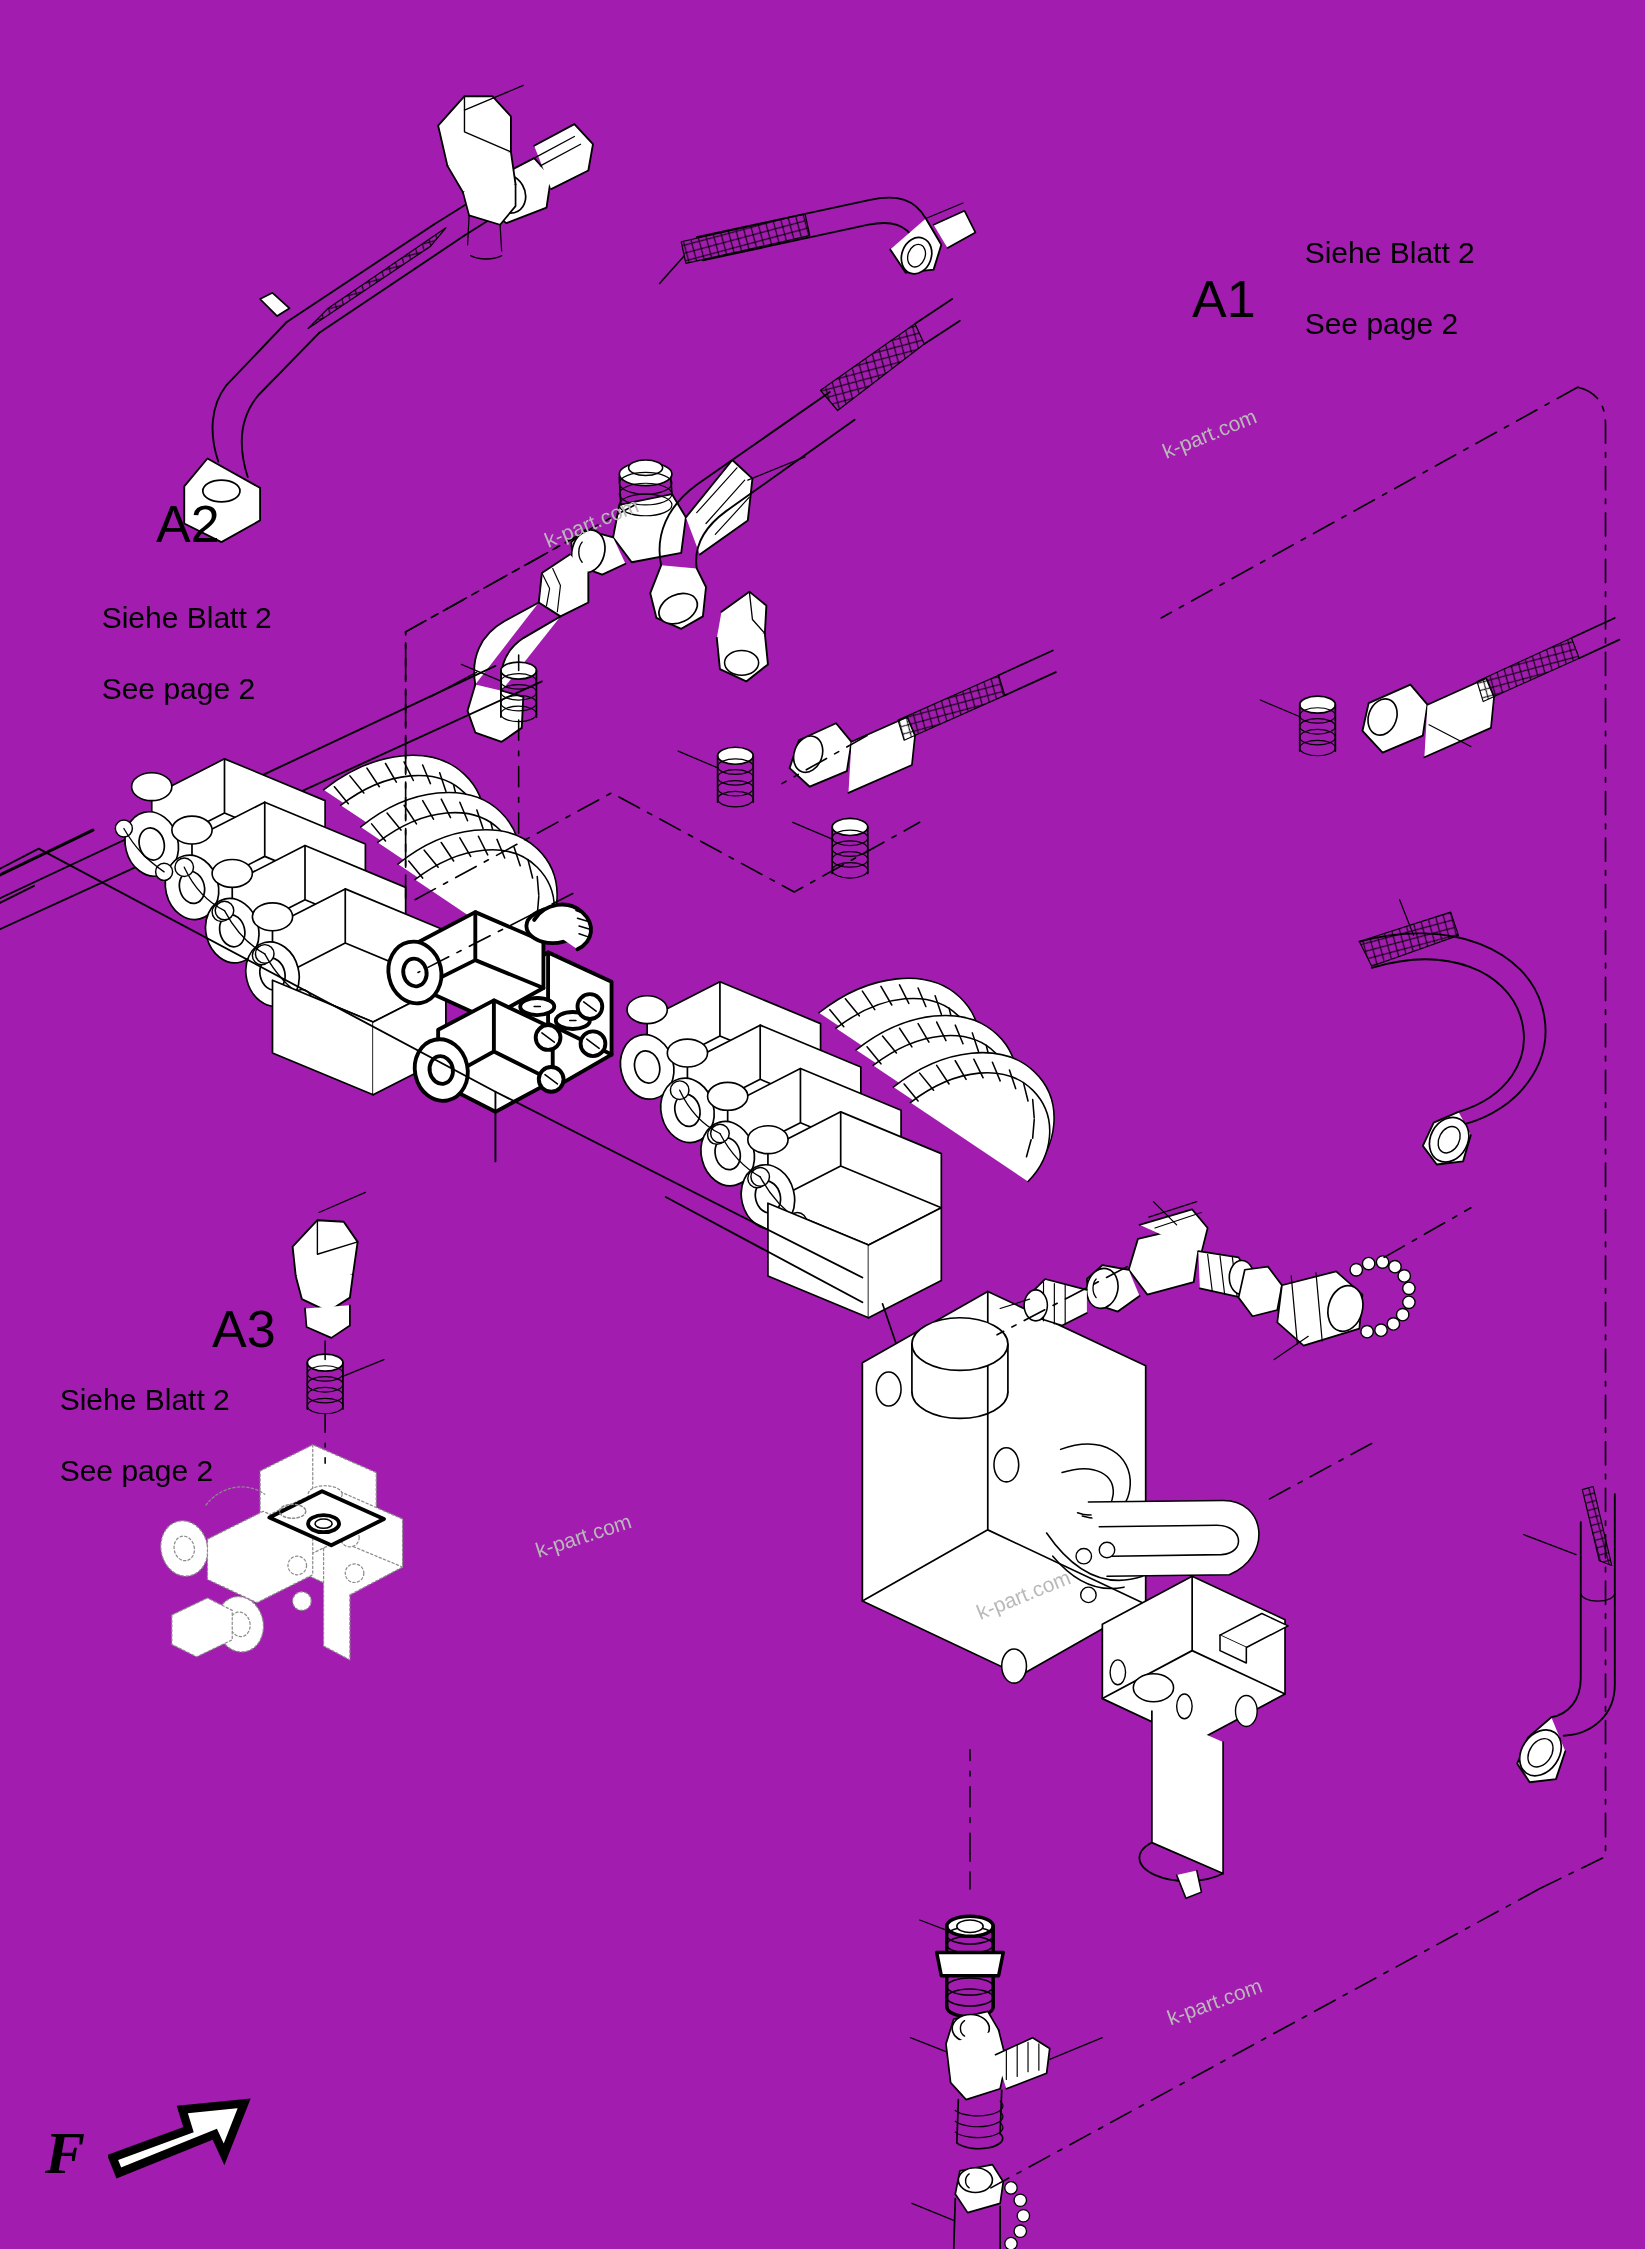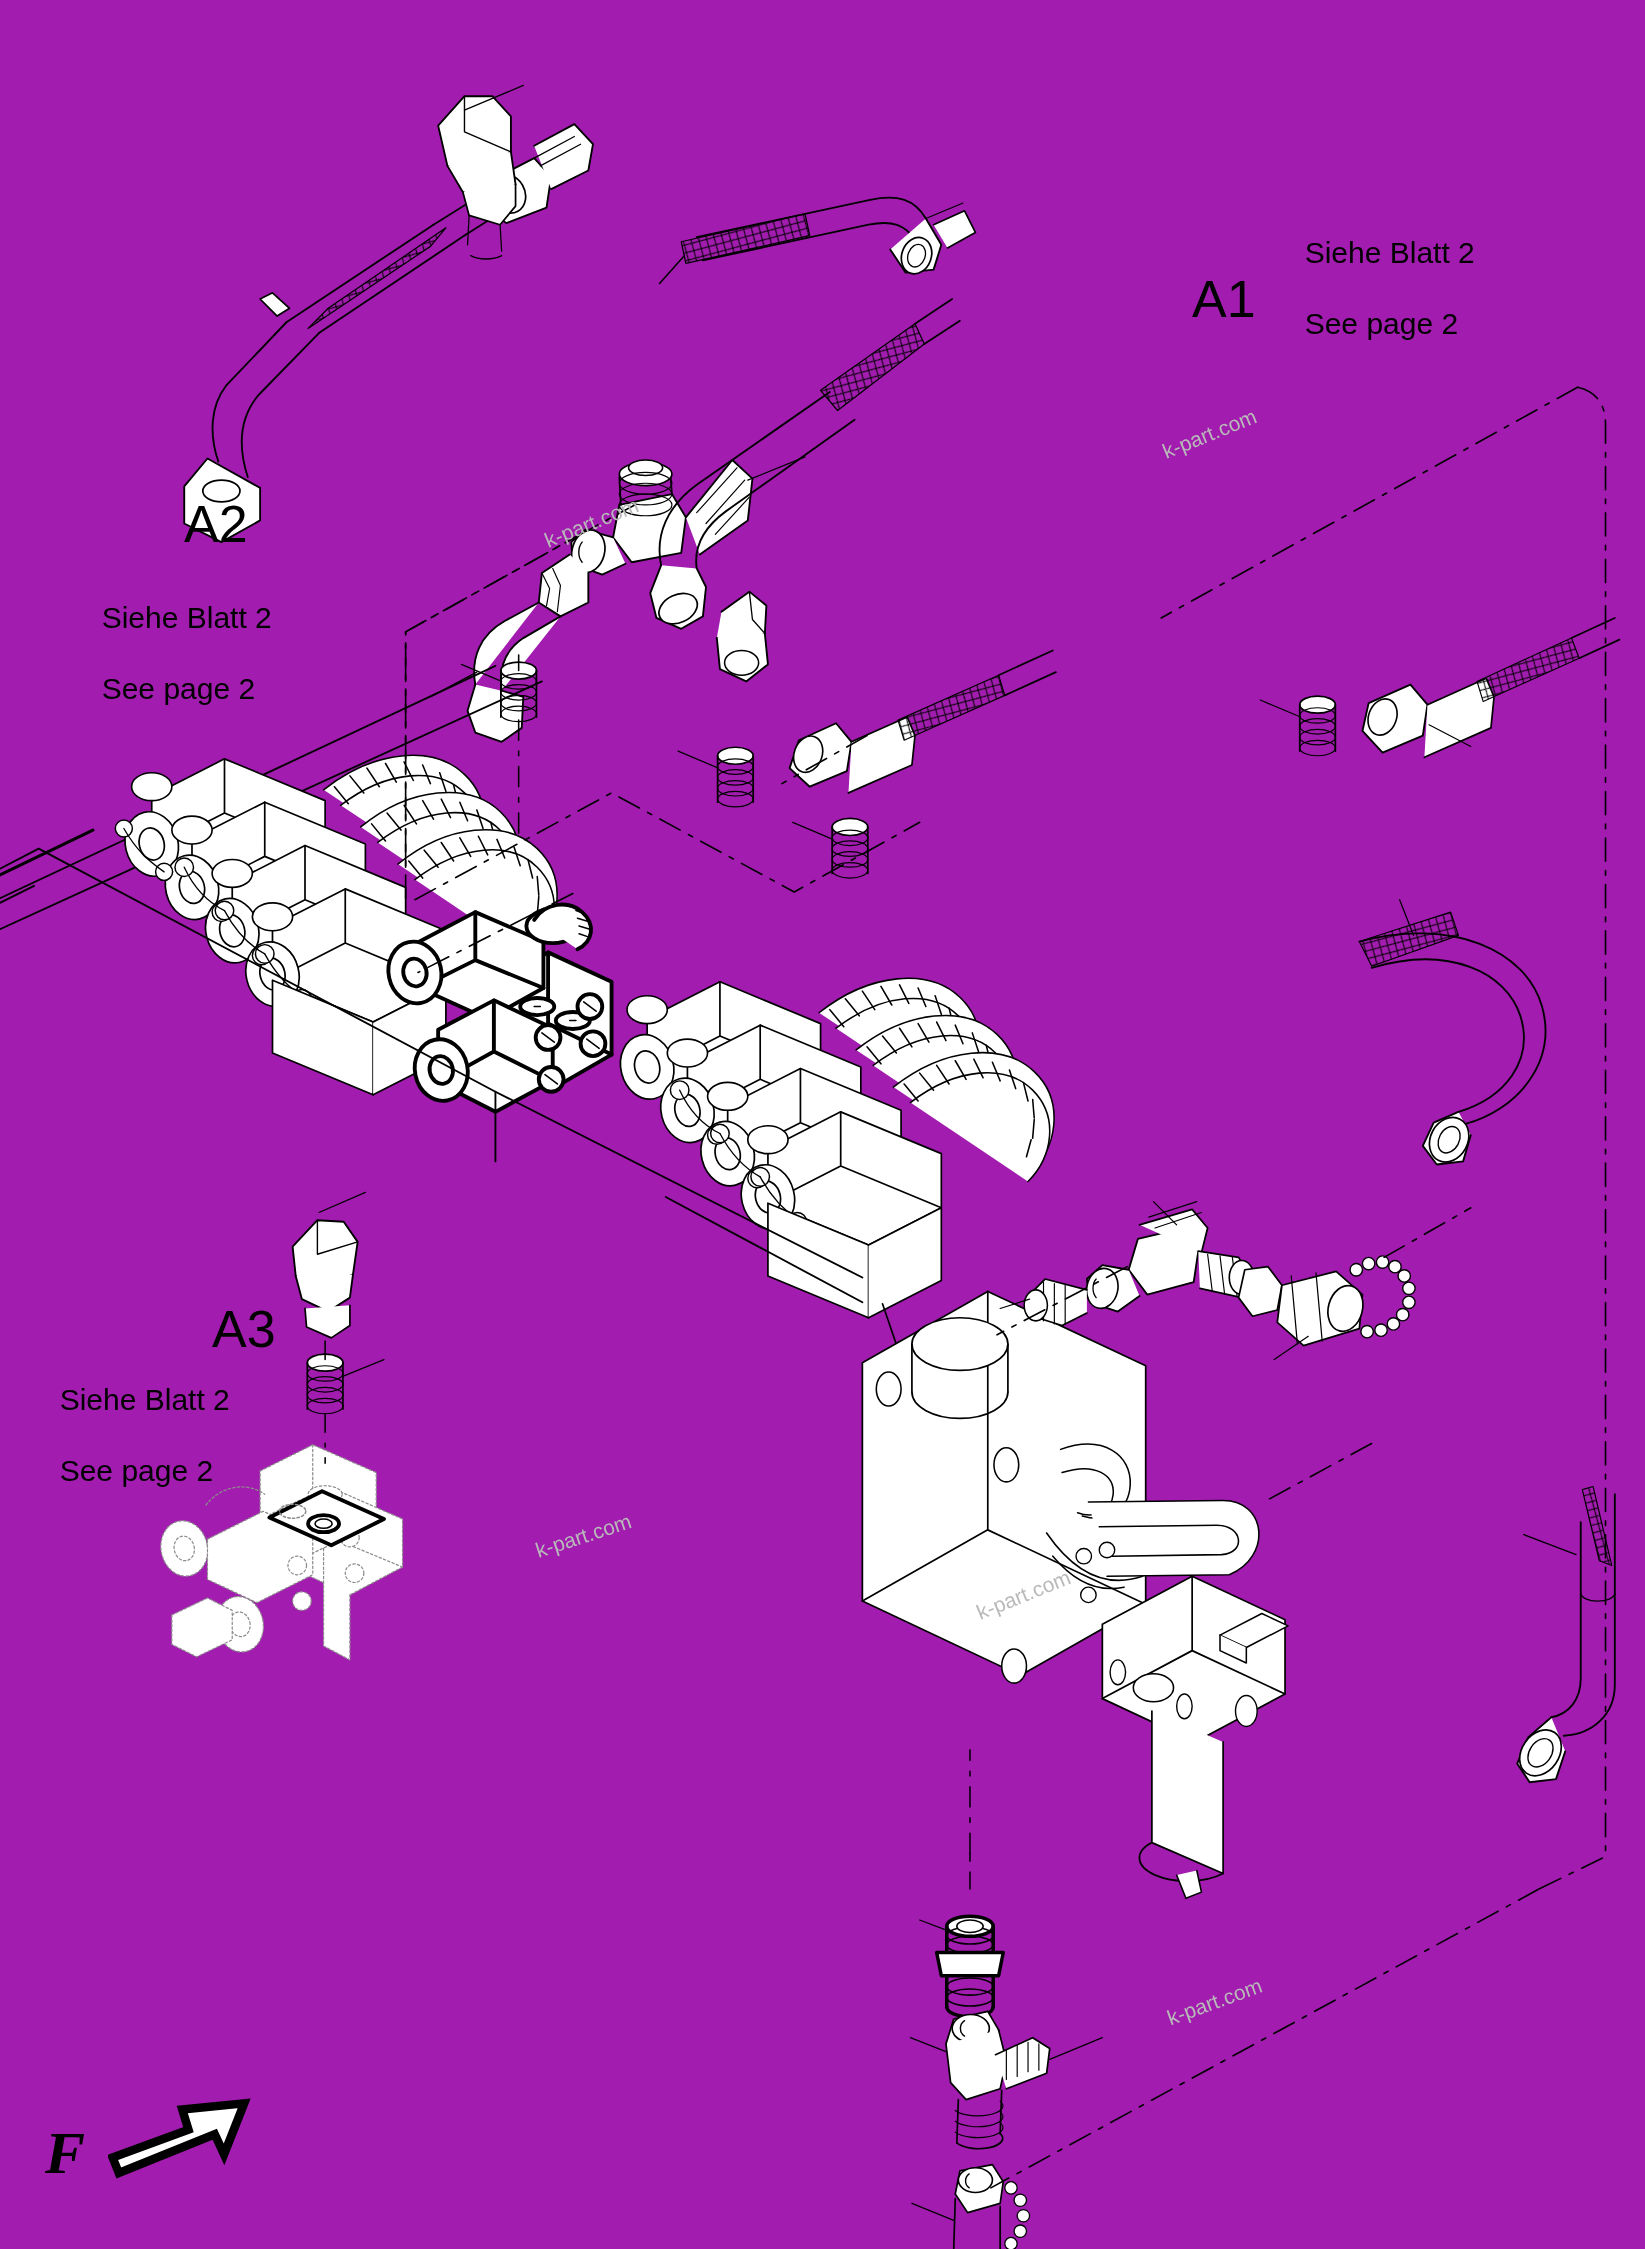--- a/index.html
+++ b/index.html
@@ -527,21 +527,21 @@
 
   </g>
 </svg>
 
 <div class="lbl lbl-med" style="left:1288px;top:200px;">
   <span>Siehe Blatt 2</span><br>
   <span>See page 2</span>
 </div>
 <div class="lbl lbl-big" style="left:1192px;top:269px;">A1</div>
 
-<div class="lbl lbl-big" style="left:184px;top:494px;text-align:right;">A2</div>
+<div class="lbl lbl-big" style="left:156px;top:494px;text-align:right;">A2</div>
 <div class="lbl lbl-med" style="left:85px;top:565px;">
   <span>Siehe Blatt 2</span><br>
   <span>See page 2</span>
 </div>
 
 <div class="lbl lbl-big" style="left:212px;top:1299px;">A3</div>
 <div class="lbl lbl-med" style="left:43px;top:1347px;">
   <span>Siehe Blatt 2</span><br>
   <span>See page 2</span>
 </div>

